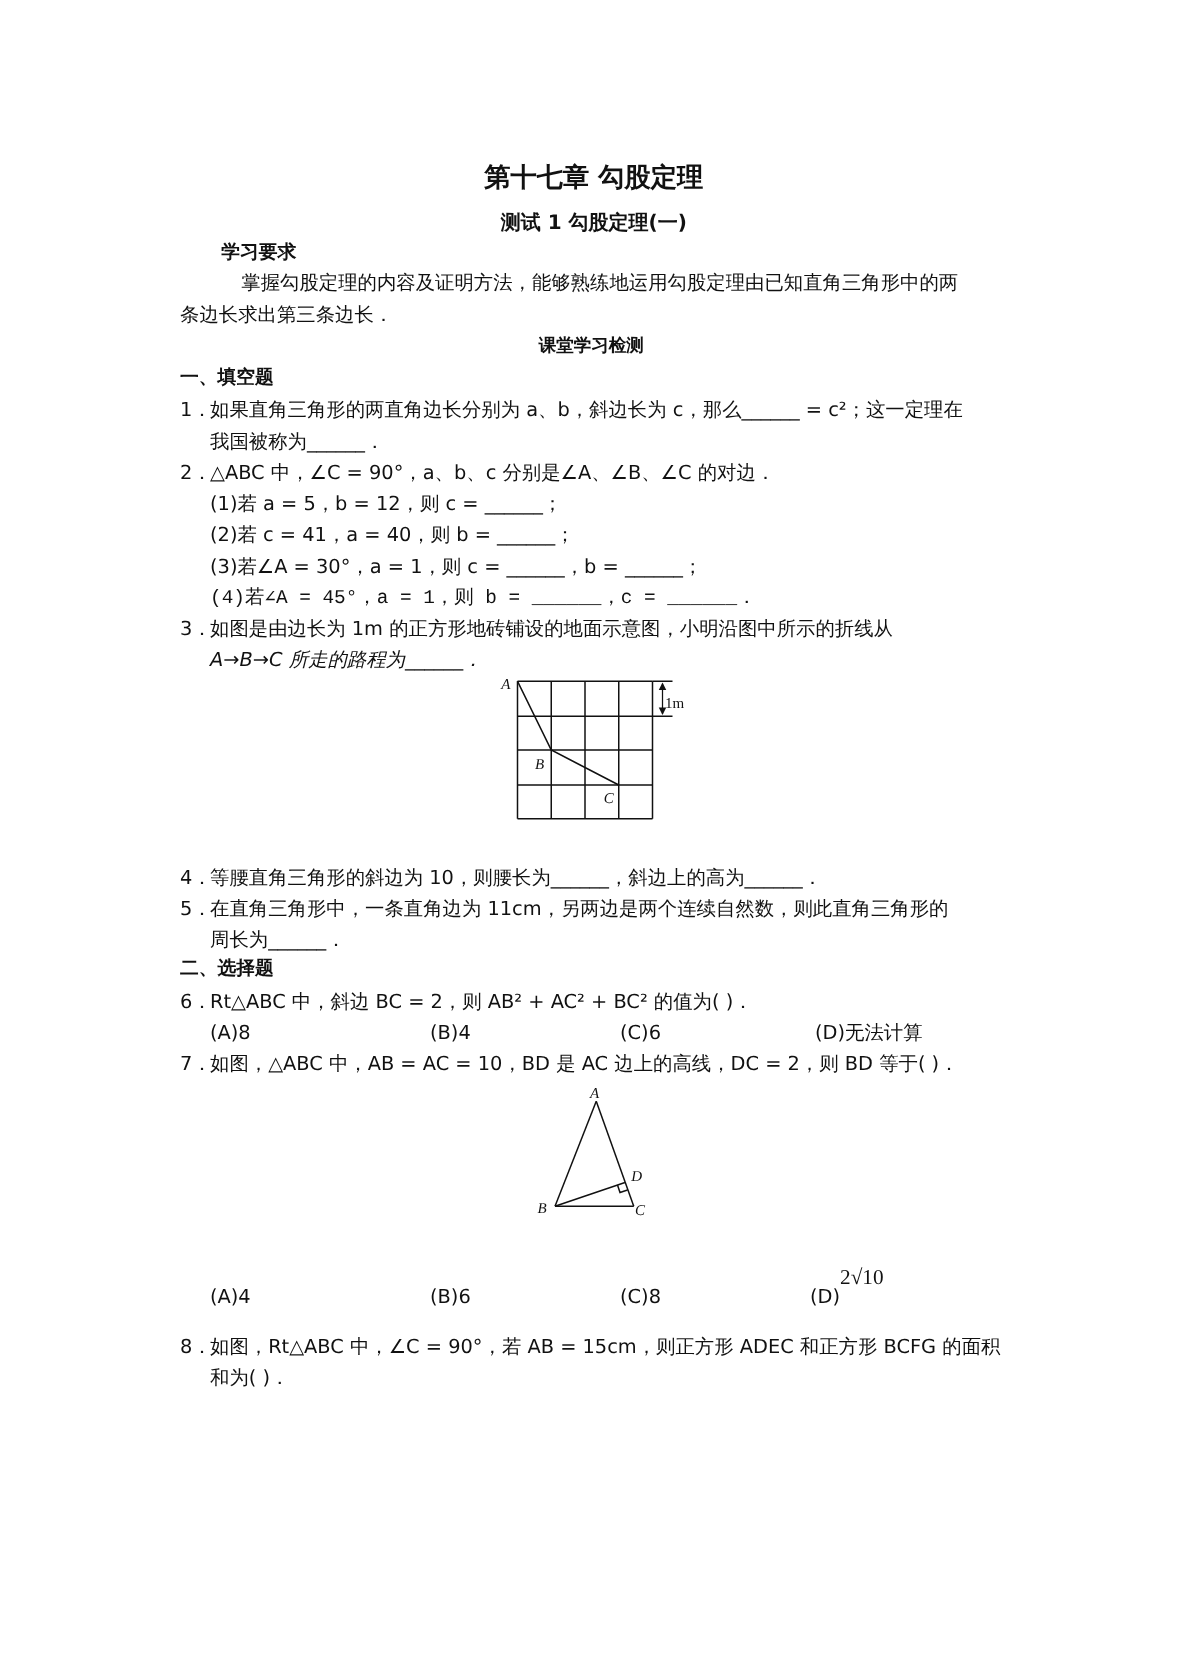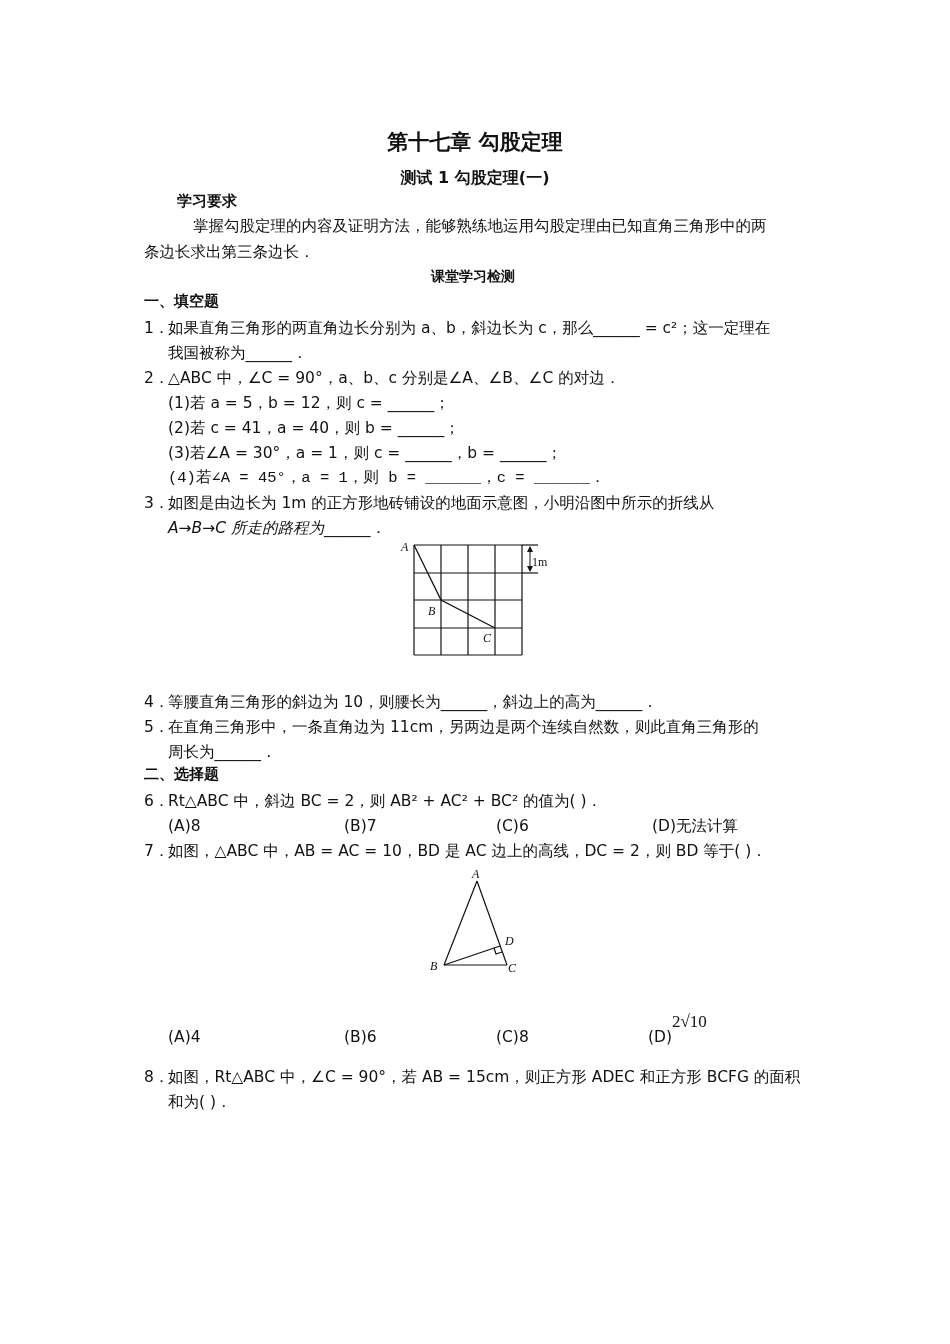--- a/index.html
+++ b/index.html
@@ -74,21 +74,21 @@
 
 <div class="abs p" style="left:144px; top:715px;">5．</div>
 <div class="abs p" style="left:168px; top:715px;">在直角三角形中，一条直角边为 11cm，另两边是两个连续自然数，则此直角三角形的</div>
 <div class="abs p" style="left:168px; top:740px;">周长为______．</div>
 
 <div class="abs h3" style="left:144px; top:765px;">二、选择题</div>
 
 <div class="abs p" style="left:144px; top:789px;">6．</div>
 <div class="abs p" style="left:168px; top:789px;">Rt△ABC 中，斜边 BC = 2，则 AB² + AC² + BC² 的值为(    )．</div>
 <div class="abs p" style="left:168px; top:814px;">(A)8</div>
-<div class="abs p" style="left:344px; top:814px;">(B)7</div>
+<div class="abs p" style="left:344px; top:814px;">(B)4</div>
 <div class="abs p" style="left:496px; top:814px;">(C)6</div>
 <div class="abs p" style="left:652px; top:814px;">(D)无法计算</div>
 
 <div class="abs p" style="left:144px; top:839px;">7．</div>
 <div class="abs p" style="left:168px; top:839px;">如图，△ABC 中，AB = AC = 10，BD 是 AC 边上的高线，DC = 2，则 BD 等于(    )．</div>
 
 <svg class="abs" style="left:420px; top:862px;" width="110" height="120" viewBox="420 862 110 120">
   <g stroke="#111" stroke-width="1.2" fill="none">
     <line x1="477" y1="881" x2="444" y2="965"></line>
     <line x1="477" y1="881" x2="507" y2="965"></line>

